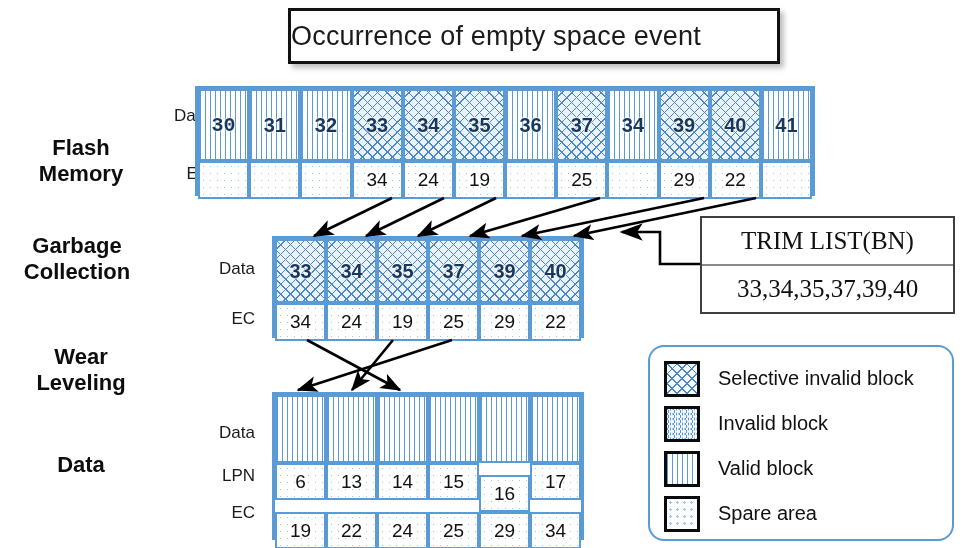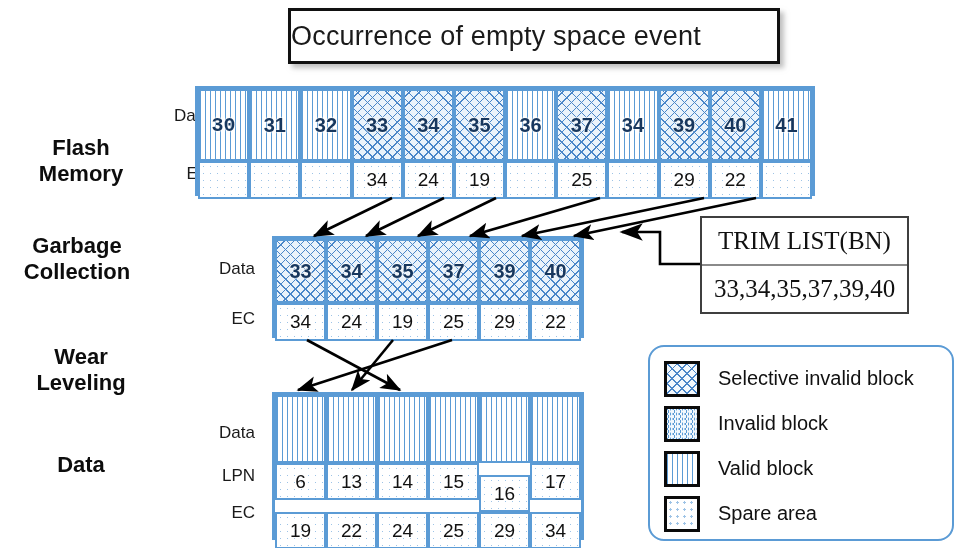--- a/index.html
+++ b/index.html
@@ -99,21 +99,21 @@
   .pat-spare {
     background-color: #ffffff;
     background-image: radial-gradient(#9DC3E6 0.9px, transparent 1px);
     background-size: 7px 7px;
   }
 
   
   .trim-box {
     position: absolute;
     left: 700px; top: 216px;
-    width: 209px; height: 98px;
+    width: 255px; height: 98px;
     border: 2px solid #3f3f3f;
     background: #ffffff;
     display: flex; flex-direction: column;
   }
   .trim-head, .trim-body {
     flex: 1;
     display: flex; align-items: center; justify-content: center;
     font-family: "Liberation Serif", serif;
     color: #111;
     white-space: nowrap;

